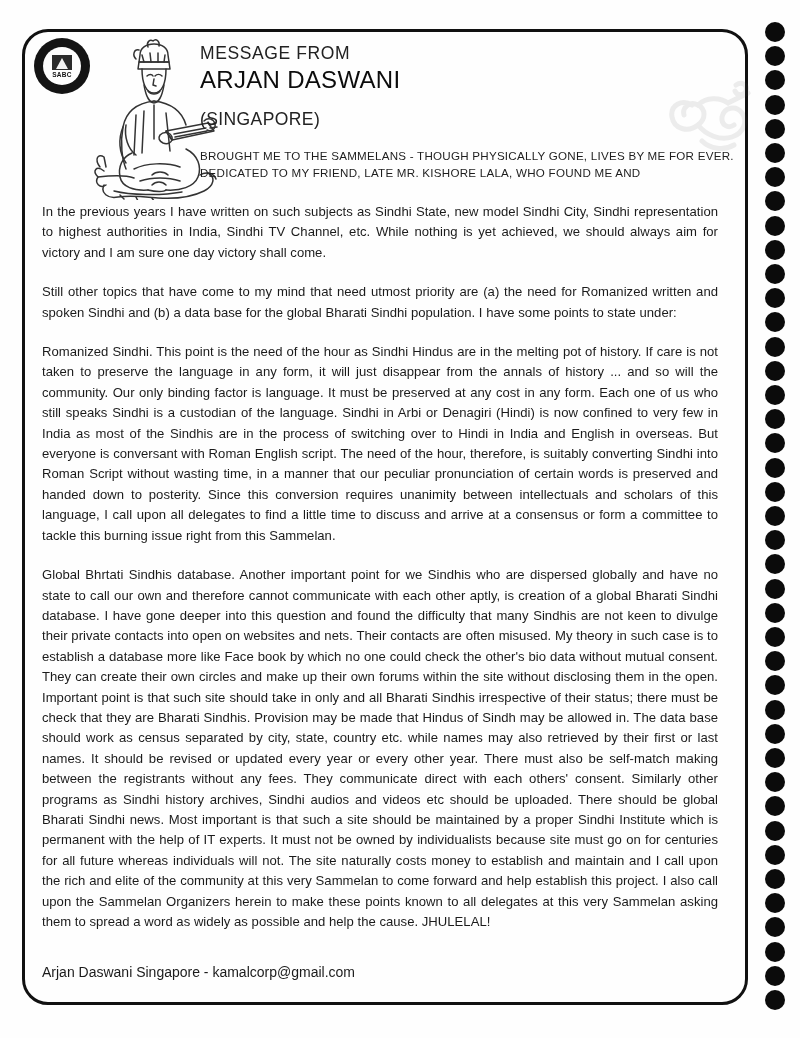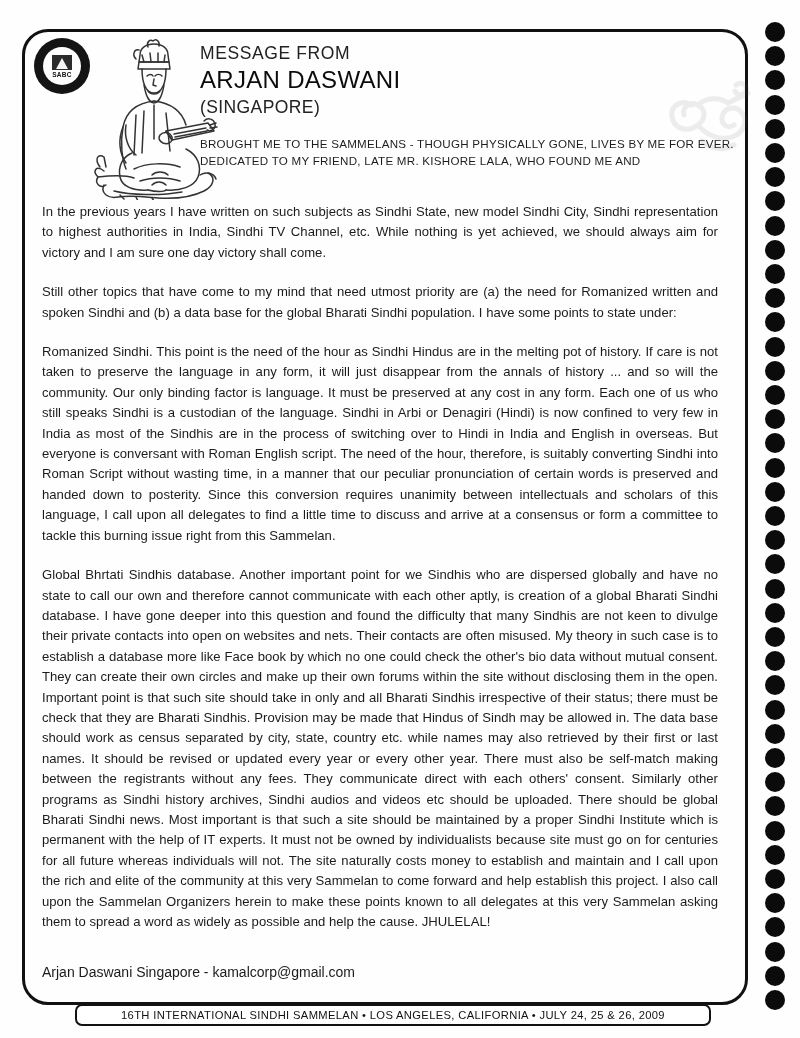--- a/index.html
+++ b/index.html
@@ -148,21 +148,21 @@
     letter-spacing: .3px;
     color: #0c0c0c;
     line-height: 30px;
     margin-top: 1px;
   }
   .sender-city {
     font-size: 17.5px;
     letter-spacing: .4px;
     color: #222;
     line-height: 23px;
-    margin-top: 1px;
+    margin-top: 13px;
   }
   .dedication {
     margin-top: 17px;
     font-size: 11.6px;
     letter-spacing: .25px;
     line-height: 16.5px;
     color: #1d1d1d;
   }
 
   
@@ -306,23 +306,20 @@
 
   <div id="body-copy">
     <p>In the previous years I have written on such subjects as Sindhi State, new model Sindhi City, Sindhi representation to highest authorities in India, Sindhi TV Channel, etc.  While nothing is yet achieved, we should always aim for victory and I am sure one day victory shall come.</p>
     <p>Still other topics that have come to my mind that need utmost priority are (a) the need for Romanized written and spoken Sindhi and (b) a data base for the global Bharati Sindhi population.  I have some points to state under:</p>
     <p>Romanized Sindhi. This point is the need of the hour as Sindhi Hindus are in the melting pot of history. If care is not taken to preserve the language in any form, it will just disappear from the annals of history ... and so will the community. Our only binding factor is language.  It must be preserved at any cost in any form. Each one of us who still speaks Sindhi is a custodian of the language. Sindhi in Arbi or Denagiri (Hindi) is now confined to very few in India as most of the Sindhis are in the process of switching over to Hindi in India and English in overseas. But everyone is conversant with Roman English script.  The need of the hour, therefore, is suitably converting Sindhi into Roman Script without wasting time, in a manner that our peculiar pronunciation of certain words is preserved and handed down to posterity. Since this conversion requires unanimity between intellectuals and scholars of this language, I call upon all delegates to find a little time to discuss and arrive at a consensus or form a committee to tackle this burning issue right from this Sammelan.</p>
     <p>Global Bhrtati Sindhis database. Another important point for we Sindhis who are dispersed globally and have no state to call our own and therefore cannot communicate with each other aptly, is creation of a global Bharati Sindhi database.  I have gone deeper into this question and found the difficulty that many Sindhis are not keen to divulge their private contacts into open on websites and nets.  Their contacts are often misused.  My theory in such case is to establish a database more like Face book by which no one could check the other's bio data without mutual consent. They can create their own circles and make up their own forums within the site without disclosing them in the open. Important point is that such site should take in only and all Bharati Sindhis irrespective of their status; there must be check that they are Bharati Sindhis. Provision may be made that Hindus of Sindh may be allowed in. The data base should work as census separated by city, state, country etc. while names may also retrieved by their first or last names.  It should be revised or updated every year or every other year. There must also be self-match making between the registrants without any fees.  They communicate direct with each others' consent. Similarly other programs as Sindhi history archives, Sindhi audios and videos etc should be uploaded. There should be global Bharati Sindhi news. Most important is that such a site should be maintained by a proper Sindhi Institute which is permanent with the help of IT experts. It must not be owned by individualists because site must go on for centuries for all future whereas individuals will not. The site naturally costs money to establish and maintain and I call upon the rich and elite of the community at this very Sammelan to come forward and help establish this project.  I also call upon the Sammelan Organizers herein to make these points known to all delegates at this very Sammelan asking them to spread a word as widely as possible and help the cause.  JHULELAL!</p>
   </div>
 
   <div id="signature">Arjan Daswani Singapore - kamalcorp@gmail.com</div>
 
-  <div id="footer-bar">
-    <span class="footer-text">16TH INTERNATIONAL SINDHI SAMMELAN  •  LOS ANGELES, CALIFORNIA  •  JULY 24, 25 &amp; 26, 2009</span>
-  </div>
 
   <div id="binding">
       <div class="hole" style="top: 22px; background: rgb(11, 11, 11);"></div>
       <div class="hole" style="top: 46.2px; background: rgb(11, 11, 11);"></div>
       <div class="hole" style="top: 70.4px; background: rgb(11, 11, 11);"></div>
       <div class="hole" style="top: 94.6px; background: rgb(11, 11, 11);"></div>
       <div class="hole" style="top: 118.8px; background: rgb(11, 11, 11);"></div>
       <div class="hole" style="top: 143px; background: rgb(11, 11, 11);"></div>
       <div class="hole" style="top: 167.2px; background: rgb(11, 11, 11);"></div>
       <div class="hole" style="top: 191.4px; background: rgb(11, 11, 11);"></div>

